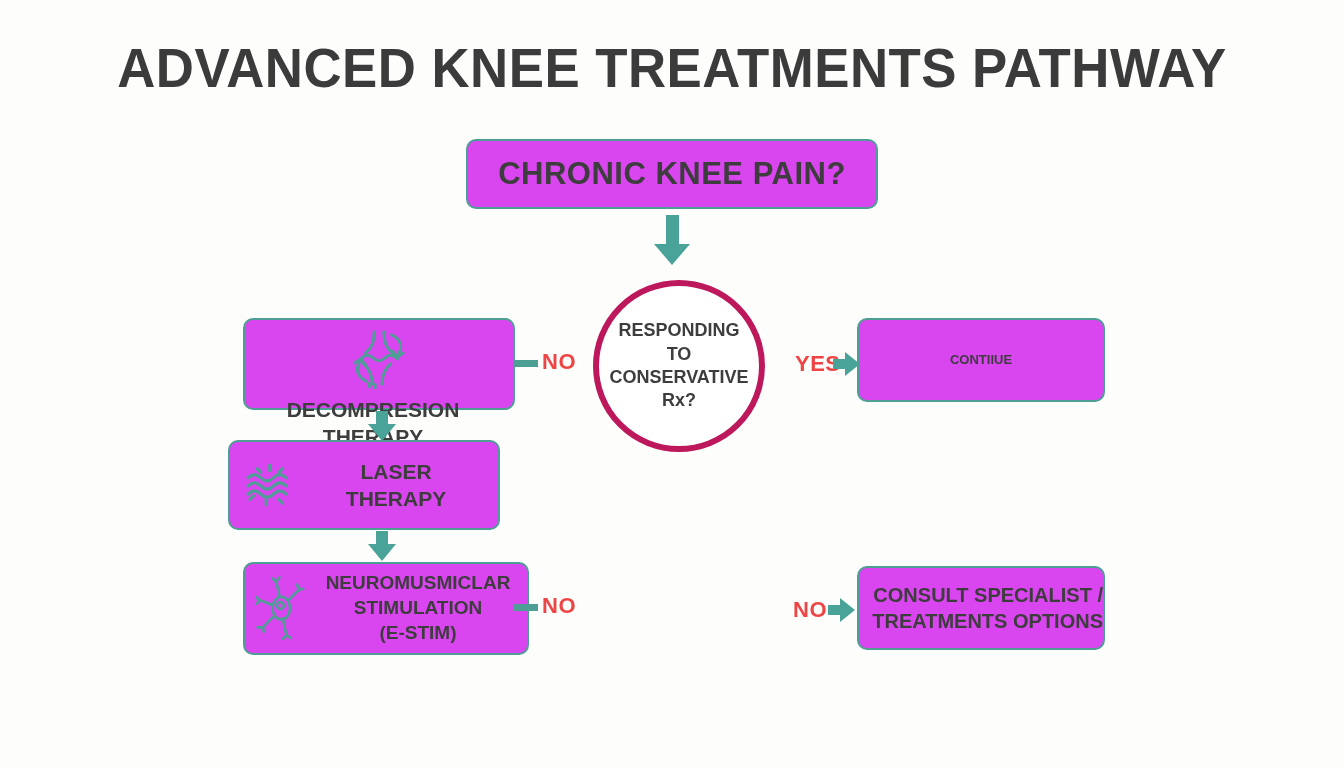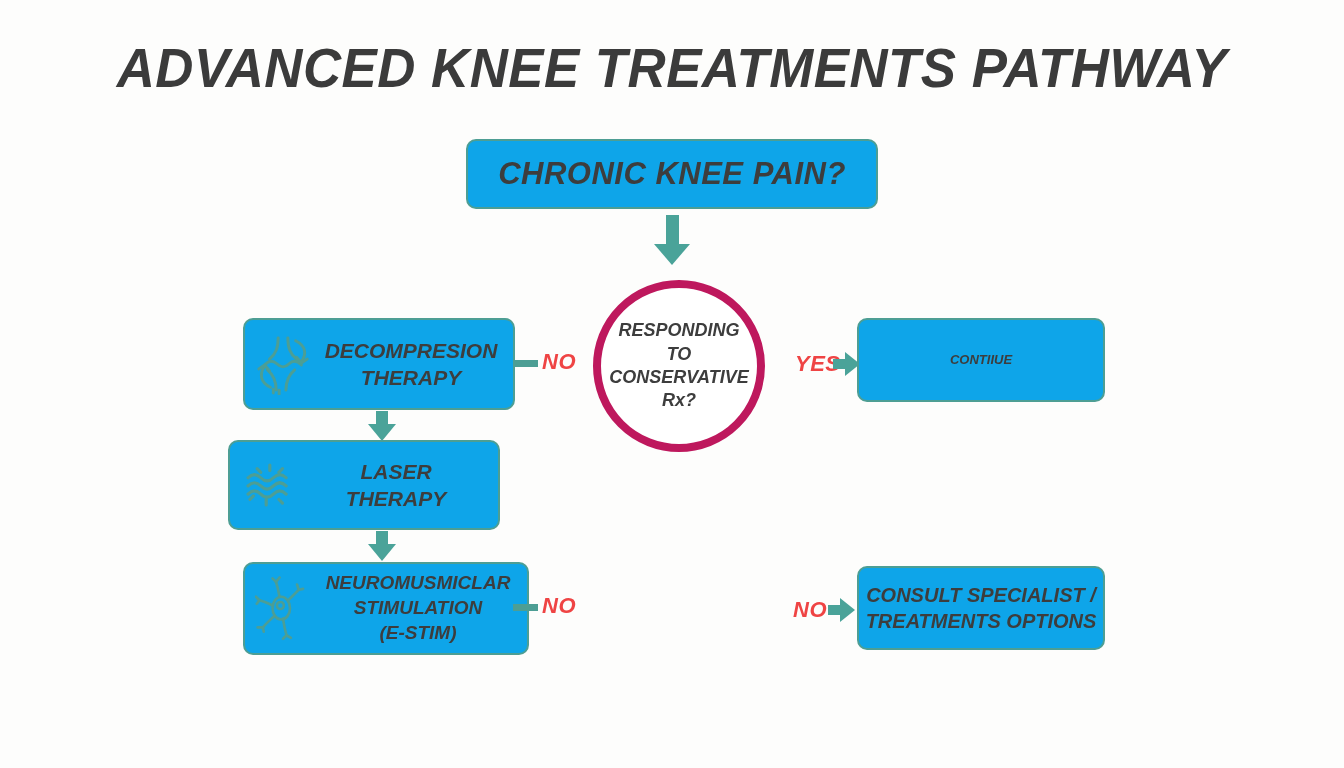--- a/index.html
+++ b/index.html
@@ -7,37 +7,36 @@
   body {
     font-family: "Liberation Sans", sans-serif;
     background: #fdfdfc;
     color: #3d3d3d;
     overflow: hidden;
   }
   .canvas {
     position: relative;
     width: 1344px;
     height: 768px;
-    font-style: italic;
   }
   .title {
     position: absolute;
     top: 36px;
     left: 0;
     width: 100%;
     text-align: center;
     font-size: 55px;
     font-weight: bold;
     letter-spacing: 0.5px;
     color: #3b3b3b;
     transform: scaleX(0.96);
   }
   .node {
     position: absolute;
-    background: #0ea5e9;
+    background: #d946ef;
     border: 2.5px solid #4d9e94;
     border-radius: 10px;
     display: flex;
     align-items: center;
     justify-content: center;
     text-align: center;
     font-weight: bold;
     color: #3d3d3d;
   }
   .node .node-text { width: 100%; }
@@ -45,31 +44,31 @@
   .node.with-icon .icon-wrap {
     flex: 0 0 76px;
     display: flex;
     align-items: center;
     justify-content: center;
   }
   .node.with-icon .node-text { flex: 1; padding-right: 12px; }
 
   .box-start { left: 466px; top: 139px; width: 412px; height: 70px; font-size: 31px; letter-spacing: 0.5px; }
   .box-continue { left: 857px; top: 318px; width: 248px; height: 84px; font-size: 13px; line-height: 1.3; }
-  .box-decomp { left: 243px; top: 318px; width: 272px; height: 92px; font-size: 21px; line-height: 1.3; }
+  .box-decomp { left: 243px; top: 318px; width: 272px; height: 92px; font-size: 21px; line-height: 1.3; flex-direction: column; }
   .box-laser { left: 228px; top: 440px; width: 272px; height: 90px; font-size: 21px; line-height: 1.3; }
   .box-estim { left: 243px; top: 562px; width: 286px; height: 93px; font-size: 19px; line-height: 1.3; }
-  .box-consult { left: 857px; top: 566px; width: 248px; height: 84px; font-size: 20px; line-height: 1.3; }
+  .box-consult { left: 857px; top: 566px; width: 248px; height: 84px; font-size: 20px; line-height: 1.3; text-align: right; }
 
   .circle {
     position: absolute;
     width: 172px;
     height: 172px;
     background: #ffffff;
-    border: 8px solid #be185d;
+    border: 6px solid #be185d;
     border-radius: 50%;
     display: flex;
     align-items: center;
     justify-content: center;
     text-align: center;
     font-weight: bold;
     font-size: 18px;
     line-height: 1.3;
     color: #3d3d3d;
   }

